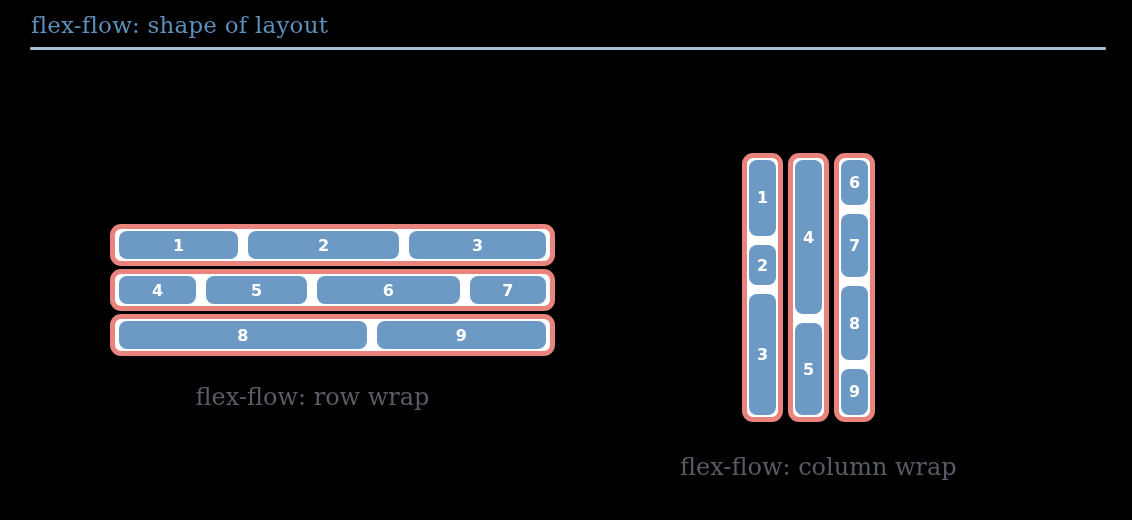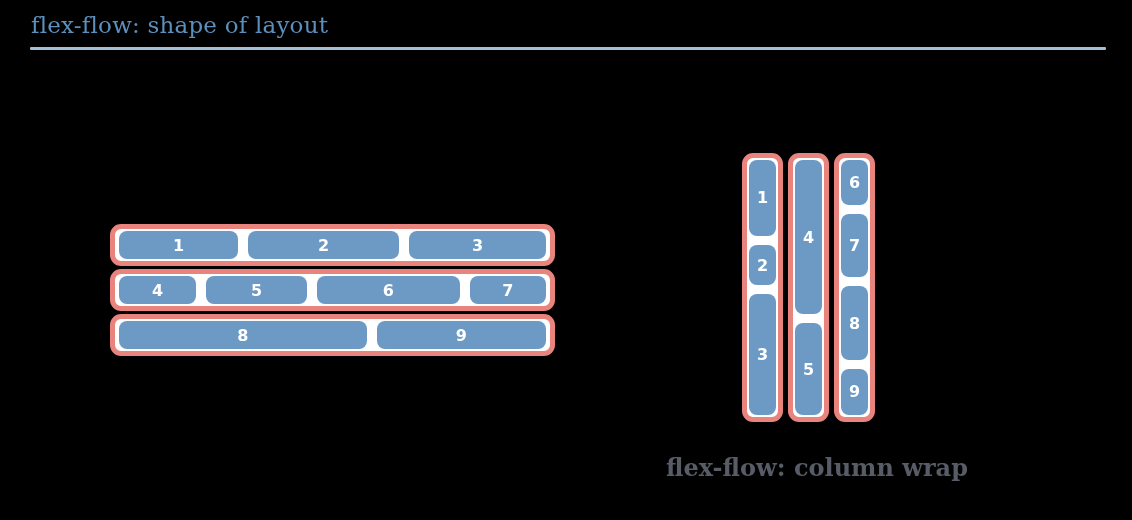--- a/index.html
+++ b/index.html
@@ -102,25 +102,24 @@
     font-size: 24px;
     white-space: nowrap;
   }
   .caption-row-wrap {
     left: 90px;
     top: 383px;
     width: 445px;
     text-align: center;
   }
   .caption-column-wrap {
-    left: 666px;
+    left: 680px;
     top: 453px;
     width: 272px;
     text-align: left;
-    font-weight: bold;
   }
 </style>
 </head>
 <body>
 
 <div id="stage">
 
   <div class="page-title">flex-flow: shape of layout</div>
   <div class="title-rule"></div>
 
@@ -134,20 +133,21 @@
       <div class="flex-item" style="flex:79 1 0">4</div>
       <div class="flex-item" style="flex:103 1 0">5</div>
       <div class="flex-item" style="flex:146 1 0">6</div>
       <div class="flex-item" style="flex:78 1 0">7</div>
     </div>
     <div class="flex-container-row">
       <div class="flex-item" style="flex:252 1 0">8</div>
       <div class="flex-item" style="flex:172 1 0">9</div>
     </div>
   </div>
+  <div class="caption caption-row-wrap">flex-flow: row wrap</div>
 
   <div class="fig-column-wrap">
     <div class="flex-container-column">
       <div class="flex-item" style="flex:74 1 0">1</div>
       <div class="flex-item" style="flex:40 1 0">2</div>
       <div class="flex-item" style="flex:118 1 0">3</div>
     </div>
     <div class="flex-container-column">
       <div class="flex-item" style="flex:151 1 0">4</div>
       <div class="flex-item" style="flex:90 1 0">5</div>

